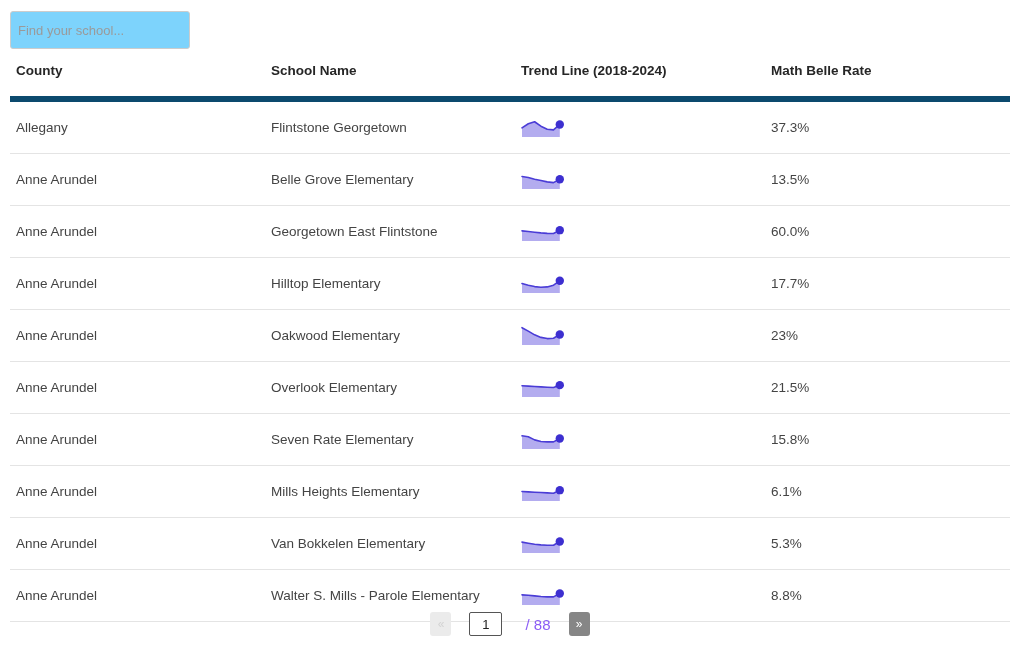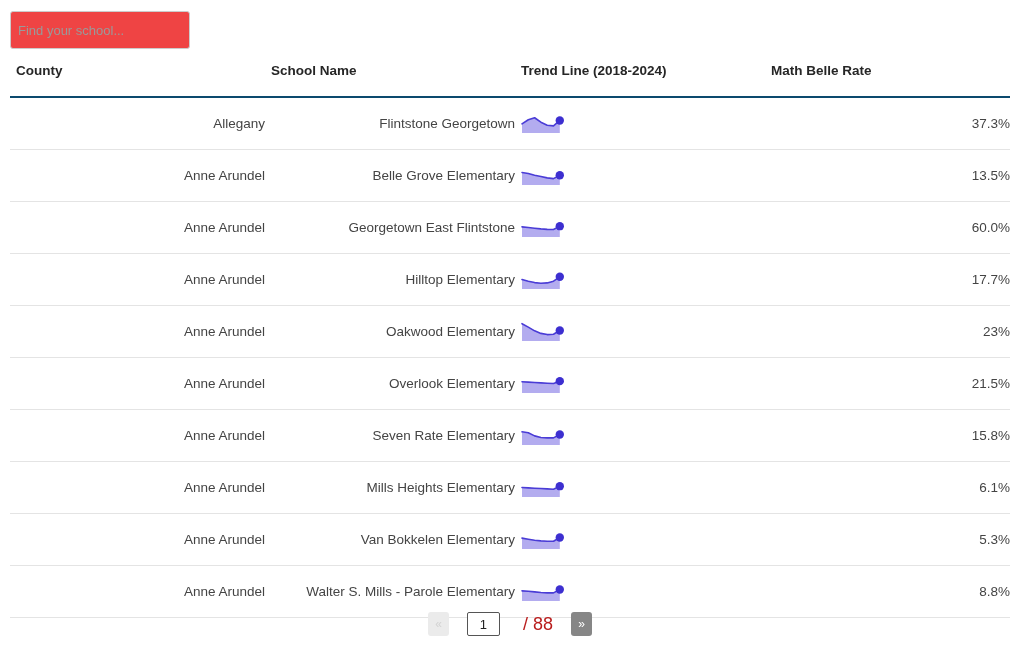--- a/index.html
+++ b/index.html
@@ -28,21 +28,21 @@
   .search-input {
     width: 180px;
     height: 24px;
     box-sizing: border-box;
     border: 1px solid #cccccc;
     border-radius: 3px;
     padding: 18px 7px;
     font-family: "Liberation Sans", sans-serif;
     font-size: 13px;
     color: #333333;
-    background: #ef4444;
+    background: #7dd3fc;
     outline: none;
   }
   .search-input::placeholder {
     color: #9a9a9a;
     opacity: 1;
   }
 
   
   .table-wrap {
     margin-top: 14px;
@@ -54,40 +54,39 @@
     width: 1000px;
     border-collapse: collapse;
     table-layout: fixed;
   }
   table.data-table thead th {
     text-align: left;
     font-size: 13.5px;
     font-weight: bold;
     color: #262626;
     padding: 0 0 18px 6px;
-    border-bottom: 2px solid #0c4a6e;
+    border-bottom: 6px solid #0c4a6e;
     vertical-align: bottom;
     white-space: nowrap;
   }
   col.c-county      { width: 255px; }
   col.c-school      { width: 250px; }
   col.c-trend       { width: 250px; }
   col.c-rate        { width: 245px; }
 
   table.data-table tbody td {
     font-size: 13.5px;
     color: #444444;
     padding: 0 0 0 6px;
     height: 51px;
     border-bottom: 1px solid #e4e4e4;
     vertical-align: middle;
     white-space: nowrap;
     overflow: hidden;
     text-overflow: ellipsis;
-    text-align: right;
   }
   table.data-table tbody tr:last-child td {
     border-bottom: 1px solid #e4e4e4;
   }
   td.trend-cell { padding-left: 6px; }
 
   .sparkline {
     display: block;
   }
 
@@ -135,22 +134,22 @@
     border-radius: 2px;
     text-align: center;
     font-family: "Liberation Sans", sans-serif;
     font-size: 13px;
     color: #222222;
     background: #ffffff;
     outline: none;
     padding: 0;
   }
   .page-total {
-    font-size: 18px;
-    color: #b91c1c;
+    font-size: 15px;
+    color: #8b5cf6;
     margin-left: 23px;
   }
 </style>
 </head>
 <body>
 
 <div class="page">
 
   <div class="search-wrap">
     <input class="search-input" type="text" placeholder="Find your school..." style="">

